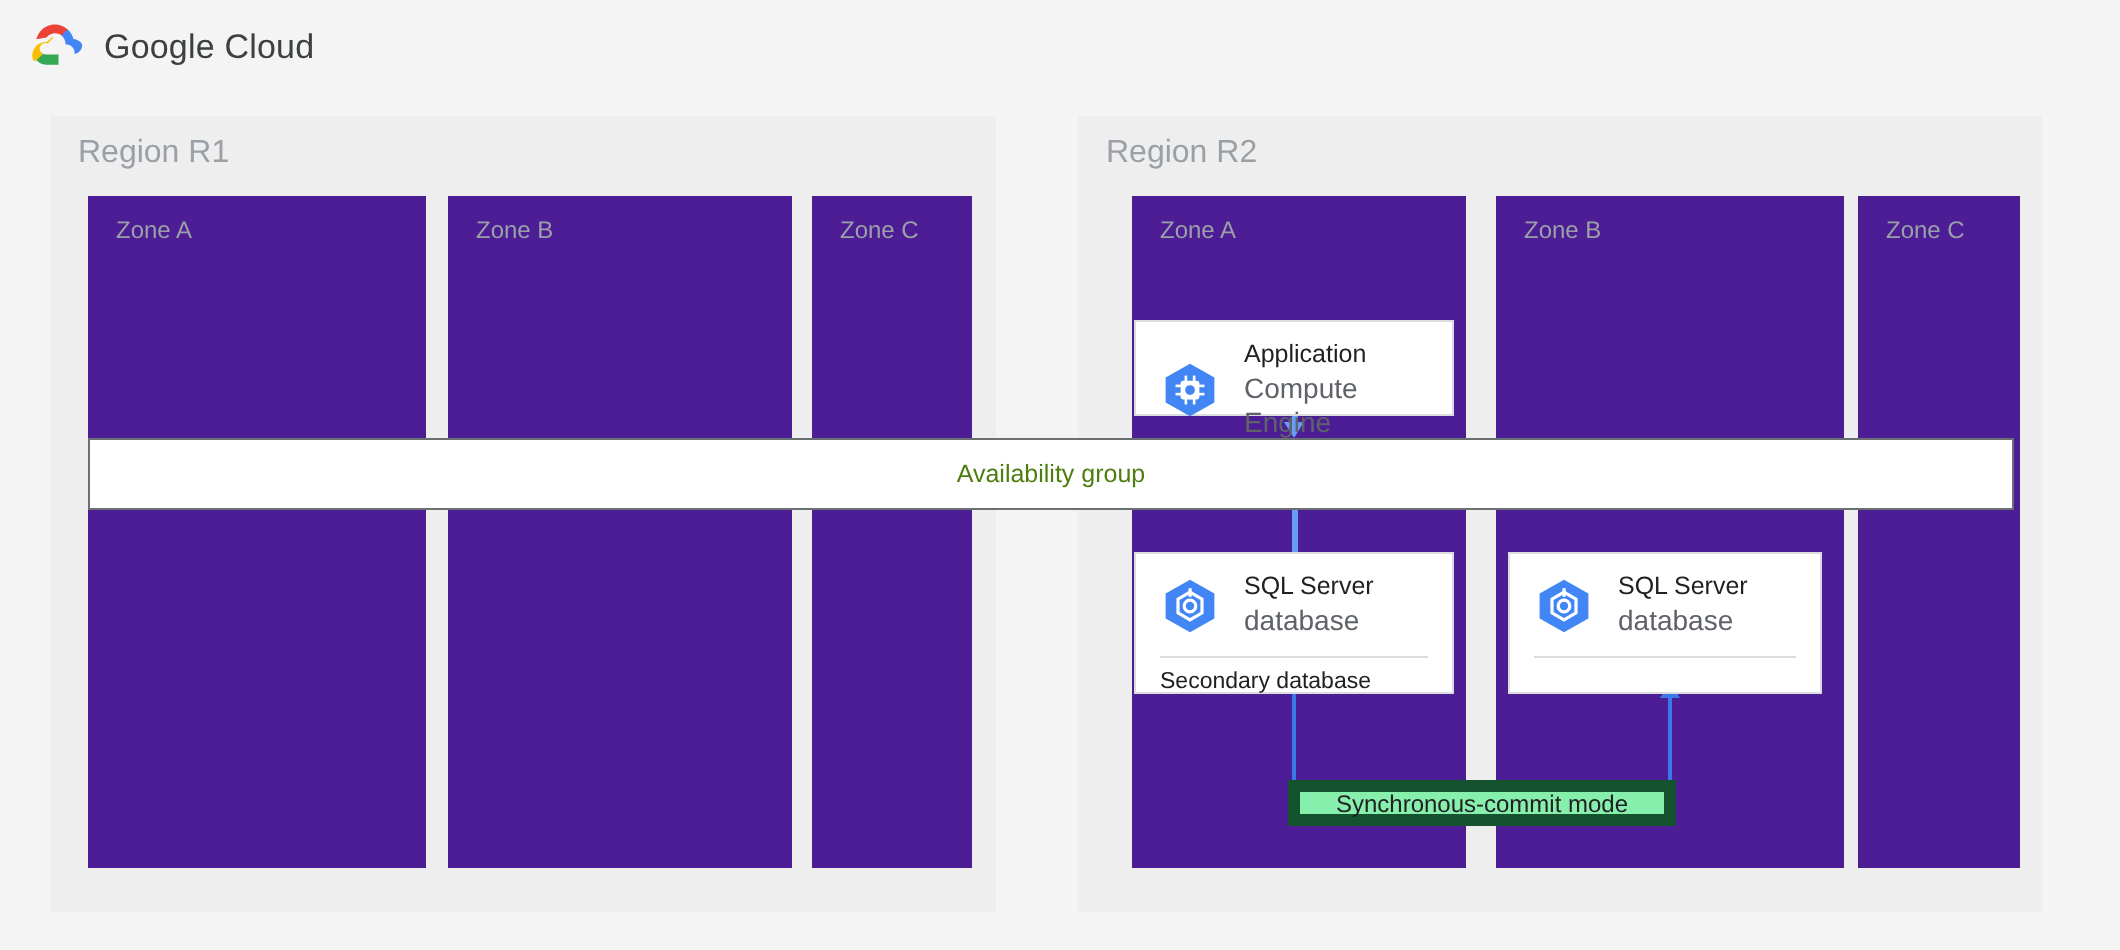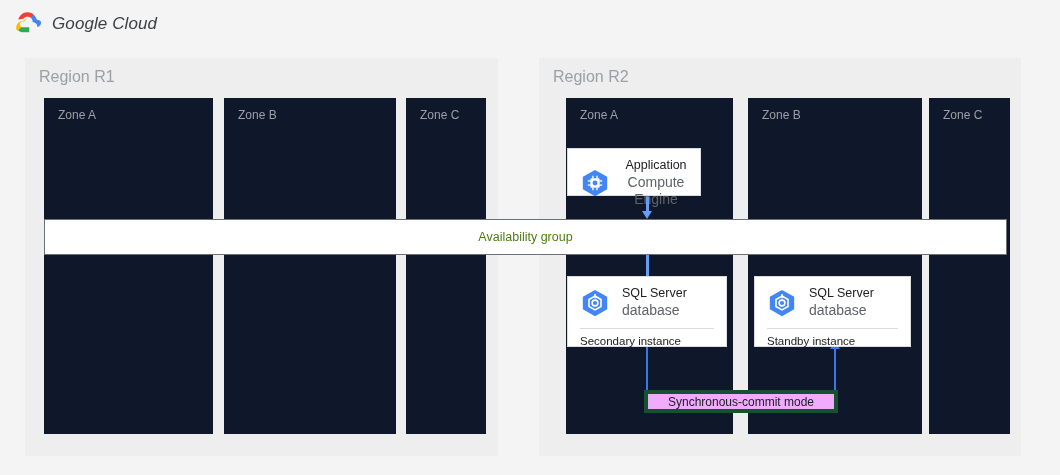--- a/index.html
+++ b/index.html
@@ -16,21 +16,20 @@
   }
 
   
   .header {
     position: absolute;
     left: 0; top: 0;
     width: 1060px; height: 48px;
     background: #f4f4f4;
     display: flex;
     align-items: center;
-    font-style: italic;
   }
   .logo-mark {
     margin-left: 16px;
     width: 26px; height: 26px;
     display: block;
   }
   .logo-text {
     margin-left: 10px;
     font-size: 17px;
     color: #3c4043;
@@ -50,21 +49,21 @@
     background: #eeeeee;
   }
   .region-label {
     position: absolute;
     left: 14px; top: 10px;
     font-size: 16px;
     color: #9aa0a6;
   }
   .zone {
     position: absolute;
-    background: #0f172a;
+    background: #4c1d95;
   }
   .zone-label {
     position: absolute;
     left: 14px; top: 10px;
     font-size: 12px;
     color: #9aa0a6;
   }
 
   
   .avail-bar {
@@ -148,22 +147,22 @@
     position: absolute;
     width: 0; height: 0;
     border-left: 5px solid transparent;
     border-right: 5px solid transparent;
     border-bottom: 8px solid #3b78e7;
     z-index: 4;
   }
 
   .sync-label {
     position: absolute;
-    background: #f0abfc;
-    border: 4px solid #14532d;
+    background: #86efac;
+    border: 6px solid #14532d;
     box-sizing: border-box;
     display: flex;
     align-items: center;
     justify-content: center;
     z-index: 7;
   }
   .sync-label span {
     font-size: 12px;
     color: #202124;
   }
@@ -221,21 +220,21 @@
 
   <div class="conn-dark" style="left:646px; top:299px; width:2px; height:60px;"></div>
   <div class="conn-dark" style="left:646px; top:357px; width:190px; height:2px;"></div>
   <div class="conn-dark" style="left:834px; top:300px; width:2px; height:59px;"></div>
   <div class="arrow-up" style="left:830px; top:293px;"></div>
 
   <div class="sync-label" style="left:644px; top:342px; width:194px; height:23px;">
     <span>Synchronous-commit mode</span>
   </div>
 
-  <div class="node" style="left:567px; top:100px; width:134px; height:48px;text-align:center;">
+  <div class="node" style="left:567px; top:112px; width:160px; height:48px;">
     <div class="node-main">
       <svg class="node-icon" viewBox="0 0 32 32">
         <polygon points="16,2 29,9.3 29,22.7 16,30 3,22.7 3,9.3" fill="#4285f4"></polygon>
         <rect x="11" y="11" width="10" height="10" rx="1.4" fill="#ffffff"></rect>
         <circle cx="16" cy="16" r="2.6" fill="#4285f4"></circle>
         <rect x="13.1" y="8.3" width="1.4" height="2.9" fill="#ffffff"></rect>
         <rect x="17.5" y="8.3" width="1.4" height="2.9" fill="#ffffff"></rect>
         <rect x="13.1" y="20.8" width="1.4" height="2.9" fill="#ffffff"></rect>
         <rect x="17.5" y="20.8" width="1.4" height="2.9" fill="#ffffff"></rect>
         <rect x="8.3" y="13.1" width="2.9" height="1.4" fill="#ffffff"></rect>
@@ -257,33 +256,32 @@
         <path d="M16 8.6 L22.4 12.3 L22.4 19.7 L16 23.4 L9.6 19.7 L9.6 12.3 Z" fill="none" stroke="#ffffff" stroke-width="1.7"></path>
         <circle cx="16" cy="16" r="3.1" fill="none" stroke="#ffffff" stroke-width="1.7"></circle>
         <rect x="15.2" y="6.5" width="1.7" height="4.6" fill="#ffffff"></rect>
       </svg>
       <span class="node-text">
         <span class="node-title">SQL Server</span>
         <span class="node-sub">database</span>
       </span>
     </div>
     <div class="node-divider"></div>
-    <div class="node-footer">Secondary instance</div>
+    <div class="node-footer">Secondary database</div>
   </div>
 
   <div class="node" style="left:754px; top:228px; width:157px; height:71px;">
     <div class="node-main">
       <svg class="node-icon" viewBox="0 0 32 32">
         <polygon points="16,2 29,9.3 29,22.7 16,30 3,22.7 3,9.3" fill="#4285f4"></polygon>
         <path d="M16 8.6 L22.4 12.3 L22.4 19.7 L16 23.4 L9.6 19.7 L9.6 12.3 Z" fill="none" stroke="#ffffff" stroke-width="1.7"></path>
         <circle cx="16" cy="16" r="3.1" fill="none" stroke="#ffffff" stroke-width="1.7"></circle>
         <rect x="15.2" y="6.5" width="1.7" height="4.6" fill="#ffffff"></rect>
       </svg>
       <span class="node-text">
         <span class="node-title">SQL Server</span>
         <span class="node-sub">database</span>
       </span>
     </div>
     <div class="node-divider"></div>
-    <div class="node-footer">Standby instance</div>
   </div>
 
 </div>
 
 </body></html>

